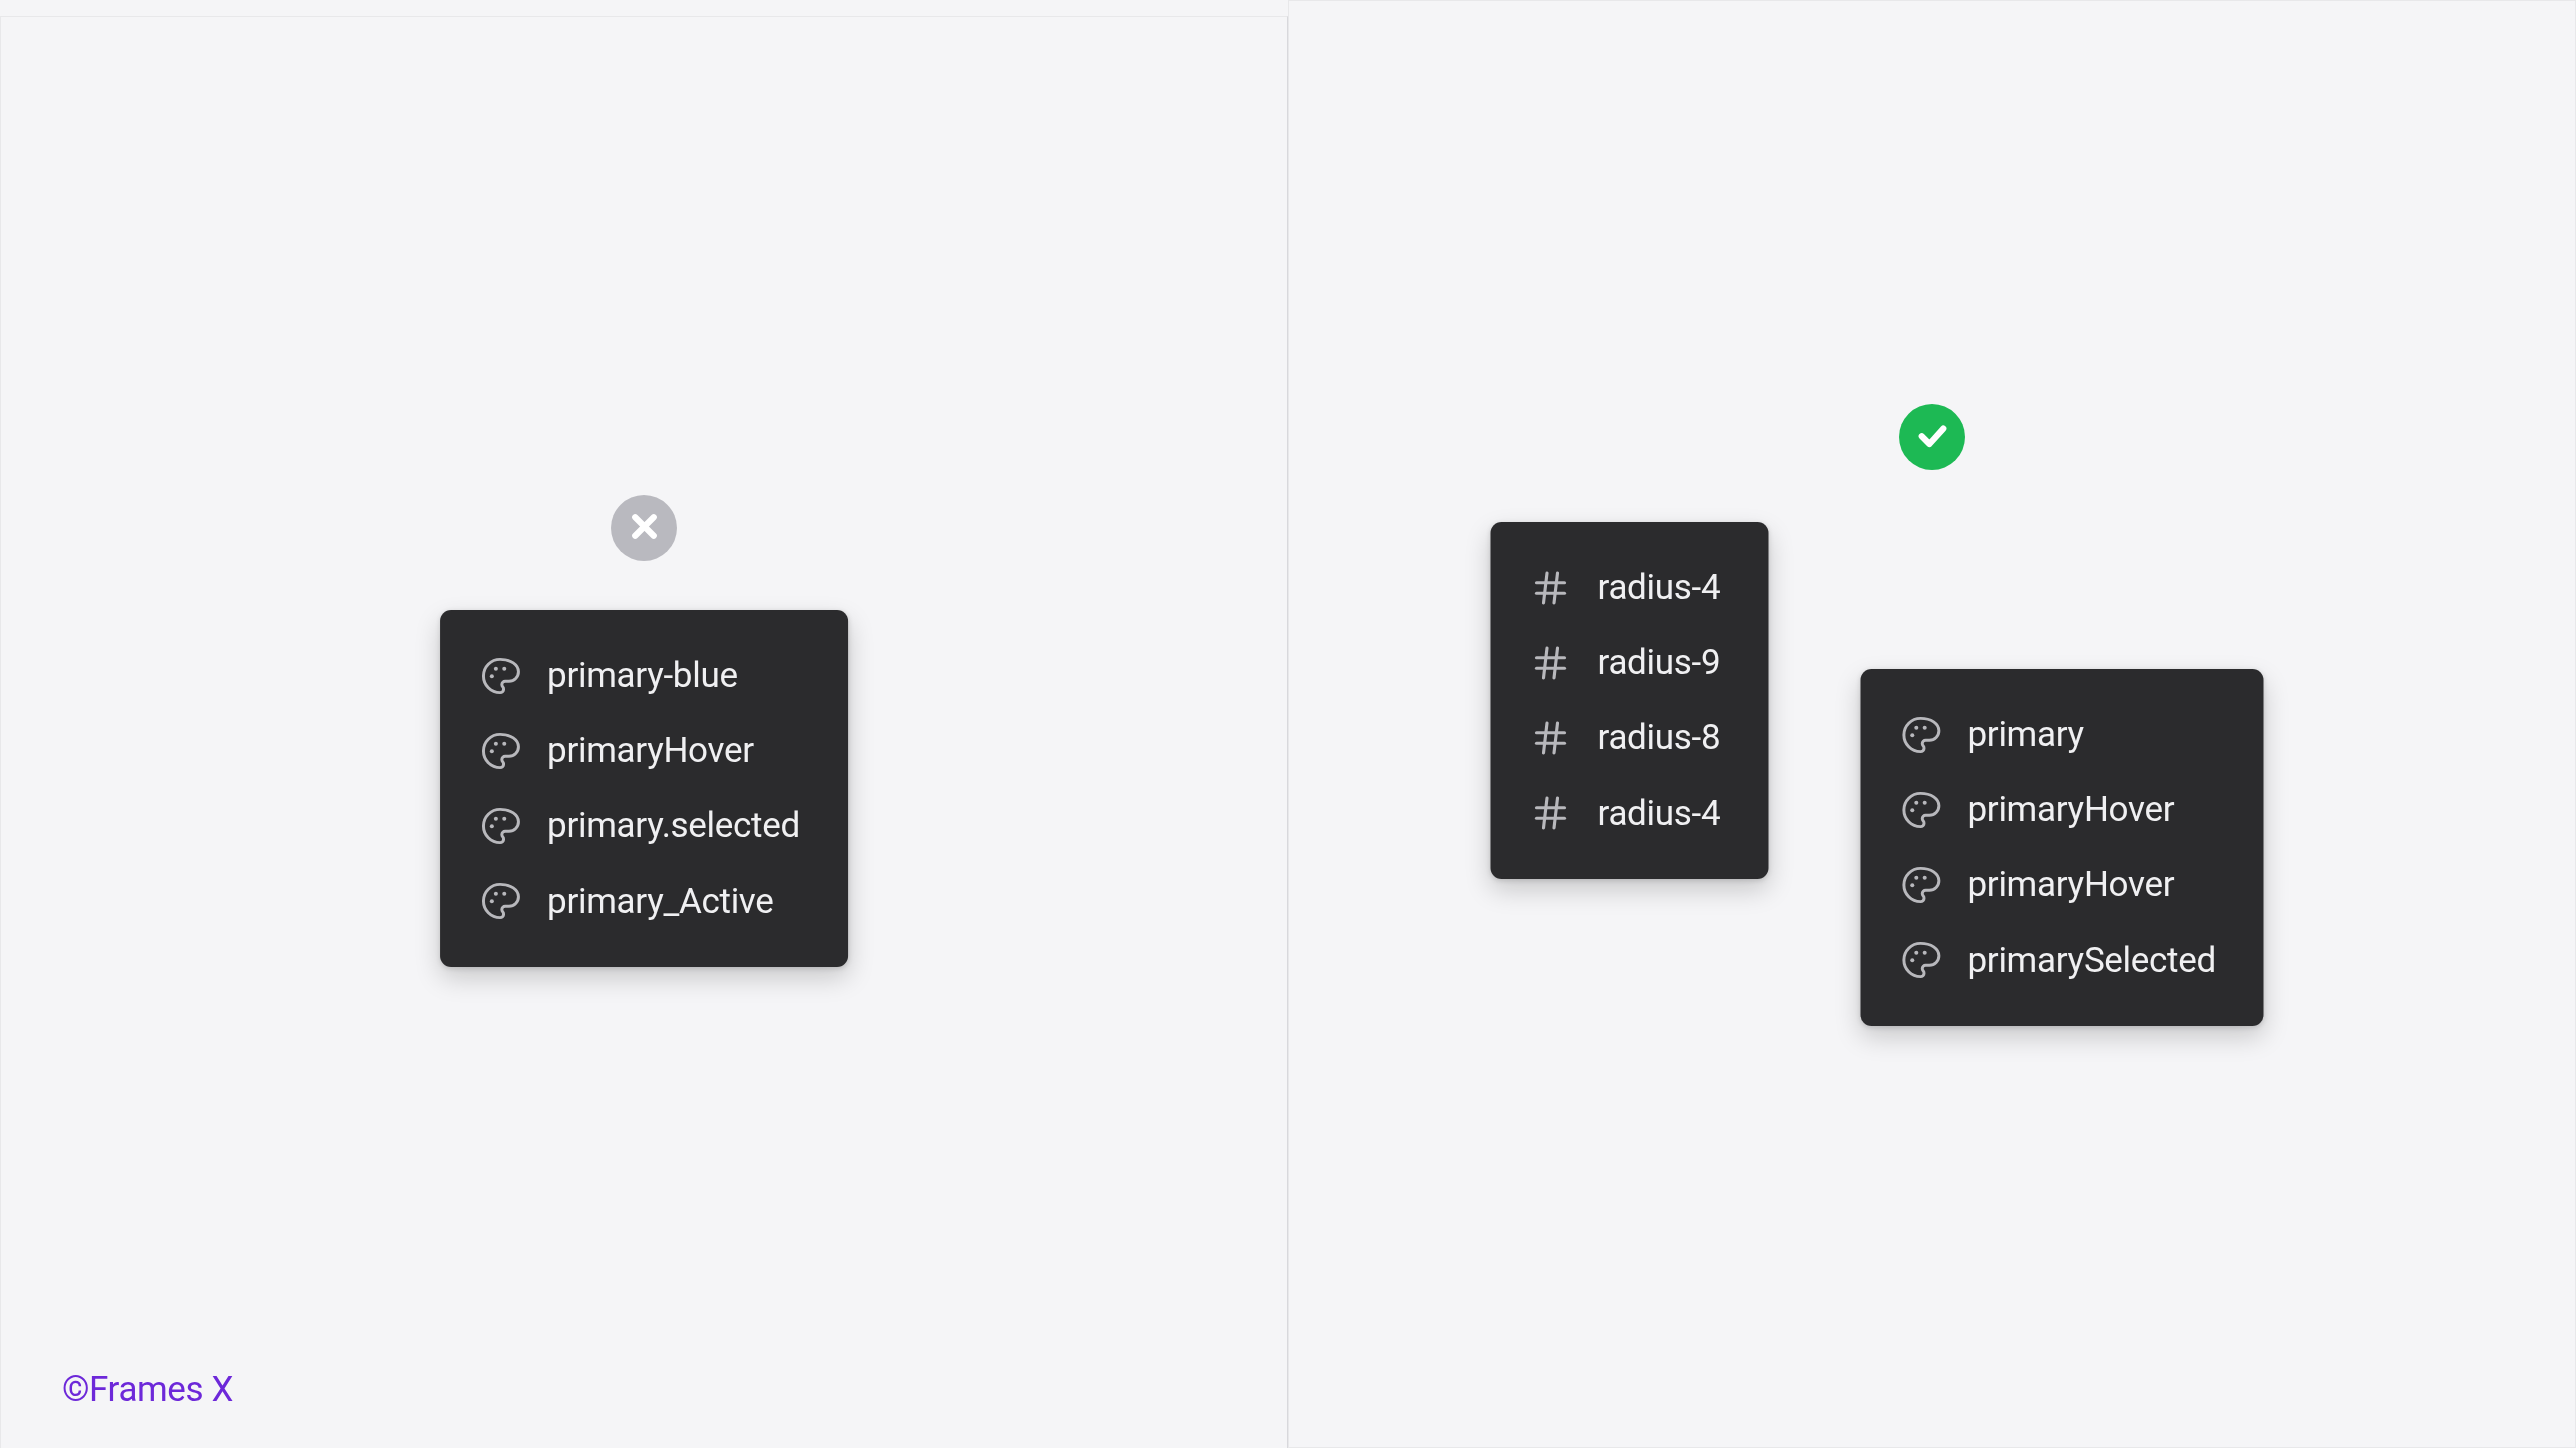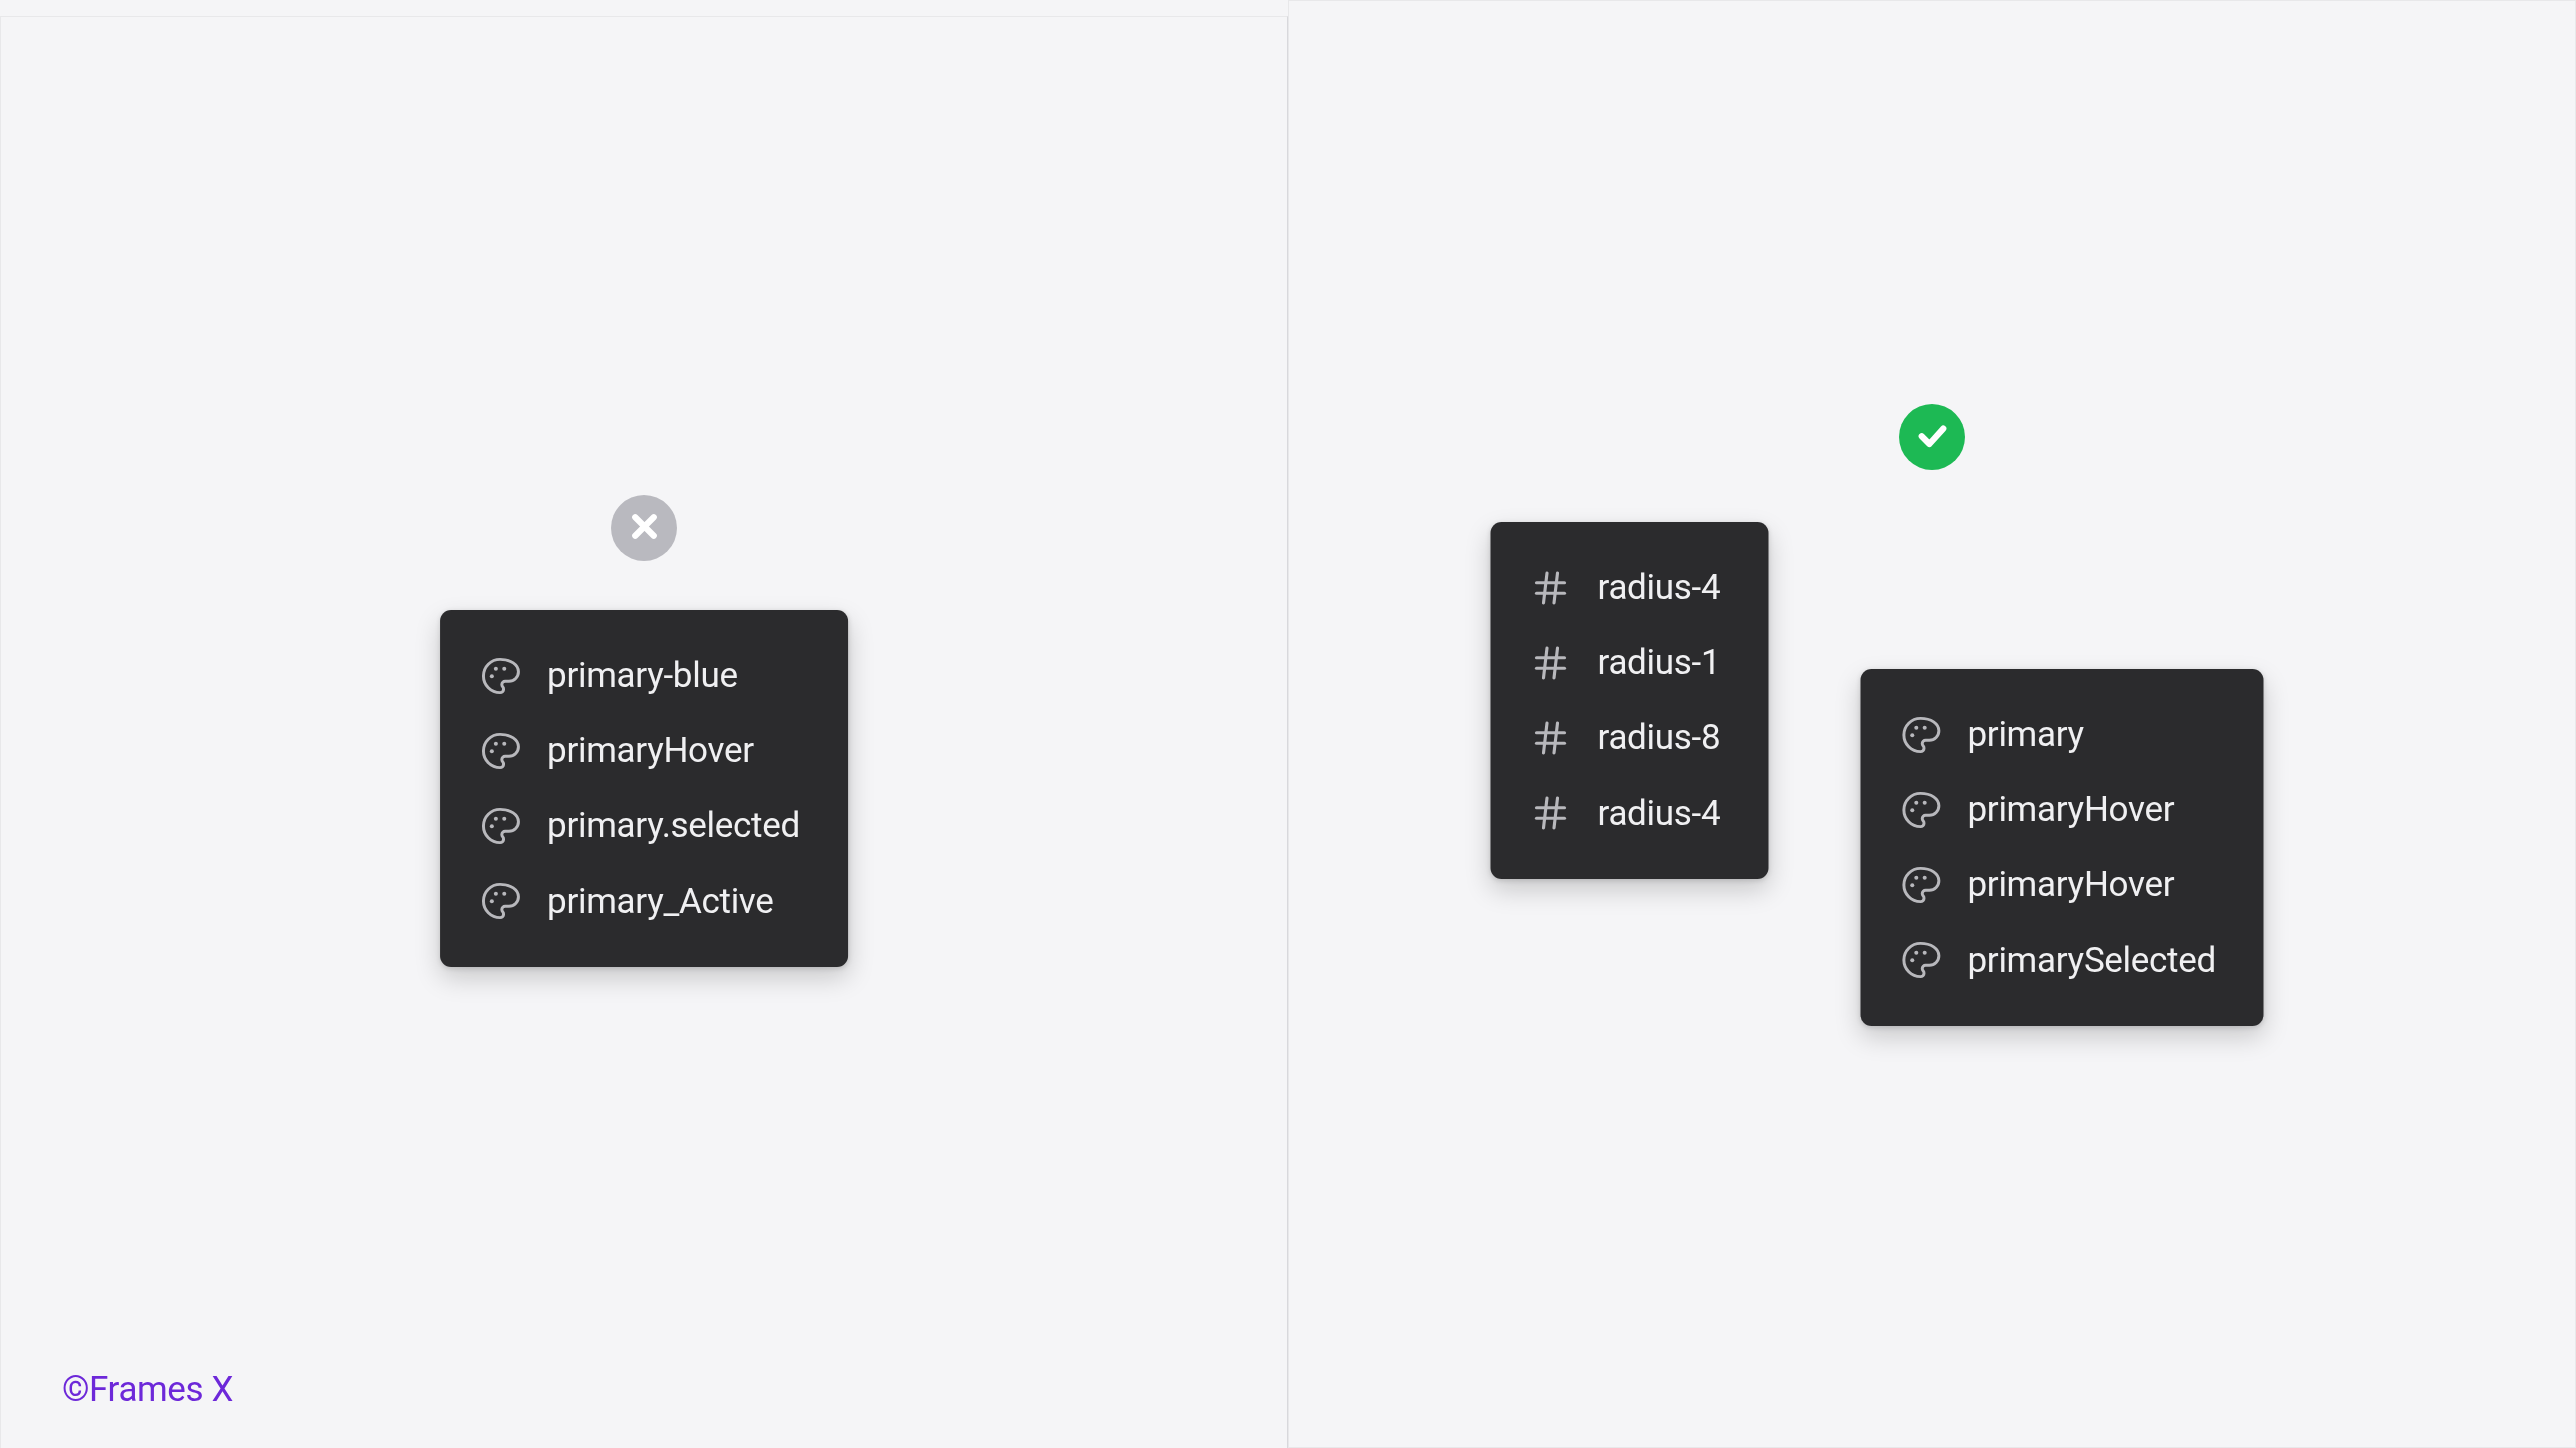--- a/index.html
+++ b/index.html
@@ -205,21 +205,21 @@
         </div>
         <div class="token-item">
           <span class="token-icon">
             <svg viewBox="0 0 24 24" fill="none" stroke-width="1.8" stroke-linecap="round">
               <line x1="4" y1="9" x2="20" y2="9"></line>
               <line x1="4" y1="15" x2="20" y2="15"></line>
               <line x1="10" y1="3.5" x2="8" y2="20.5"></line>
               <line x1="16" y1="3.5" x2="14" y2="20.5"></line>
             </svg>
           </span>
-          <span class="token-label">radius-1</span>
+          <span class="token-label">radius-9</span>
         </div>
         <div class="token-item">
           <span class="token-icon">
             <svg viewBox="0 0 24 24" fill="none" stroke-width="1.8" stroke-linecap="round">
               <line x1="4" y1="9" x2="20" y2="9"></line>
               <line x1="4" y1="15" x2="20" y2="15"></line>
               <line x1="10" y1="3.5" x2="8" y2="20.5"></line>
               <line x1="16" y1="3.5" x2="14" y2="20.5"></line>
             </svg>
           </span>

